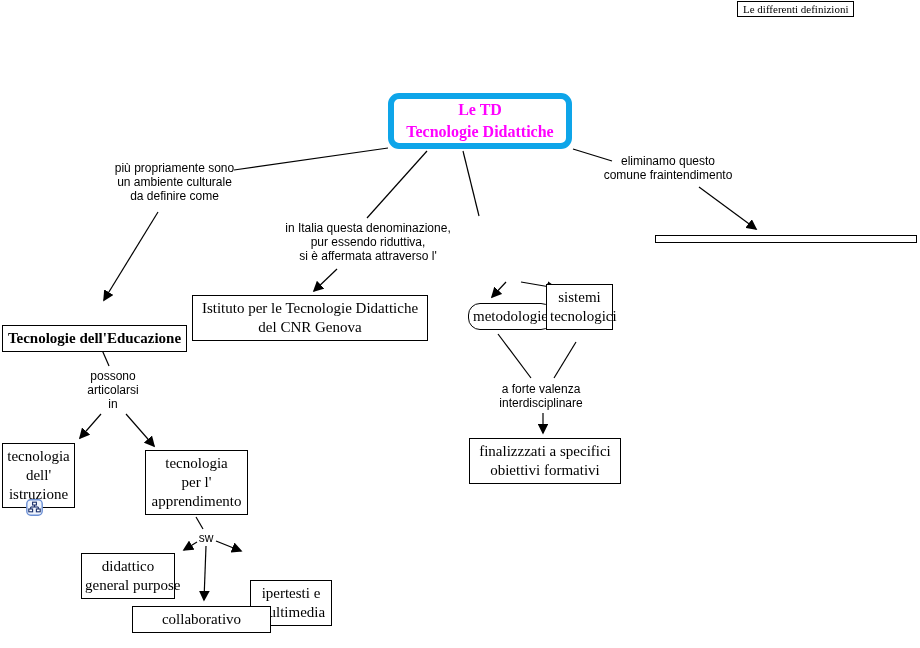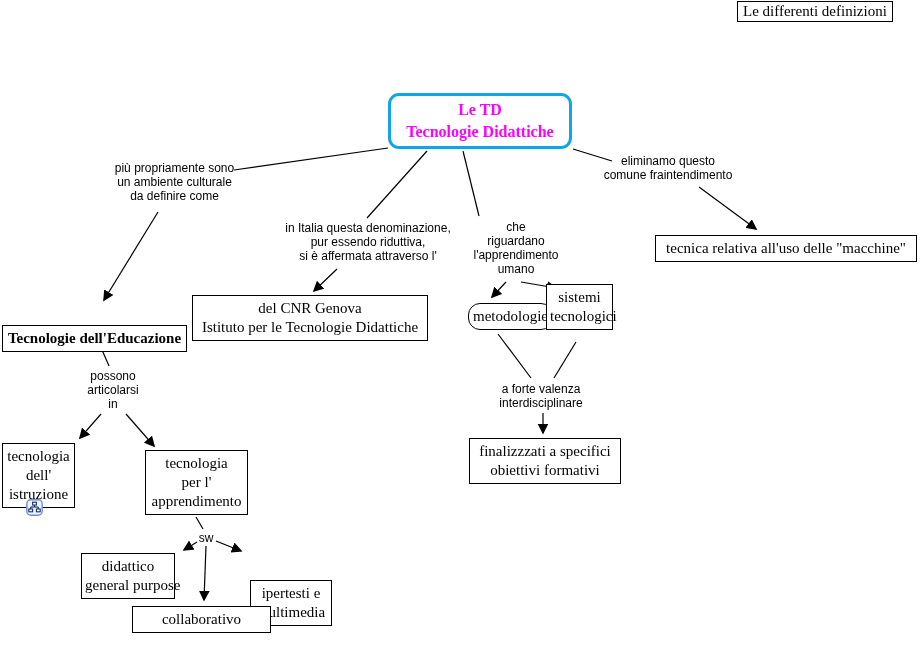--- a/index.html
+++ b/index.html
@@ -11,35 +11,35 @@
   .node{
     position:absolute;border:1px solid #000;background:#fff;
     text-align:center;padding:3px 3px;box-sizing:border-box;
   }
   .node .ln{
     font-family:"Liberation Serif", serif;font-size:15px;line-height:19px;
     white-space:nowrap;color:#000;
   }
   .title-node{
     position:absolute;left:388px;top:93px;width:184px;height:56px;
-    border:3px solid #0ea5e9;border-radius:11px;background:#fff;
+    border:6px solid #0ea5e9;border-radius:11px;background:#fff;
     display:flex;flex-direction:column;align-items:center;justify-content:center;
     box-sizing:border-box;
   }
   .title-ln{
     font-family:"Liberation Serif", serif;font-weight:bold;font-size:16px;
     line-height:22px;color:#ff00ff;white-space:nowrap;
   }
   .lbl{
     position:absolute;text-align:center;color:#000;
     font-family:"Liberation Sans", sans-serif;font-size:12px;line-height:14px;
   }
   .defbox{
     position:absolute;left:737px;top:1px;border:1px solid #000;background:#fff;
-    padding:1px 5px;font-family:"Liberation Serif", serif;font-size:15px;
+    padding:1px 5px;font-family:"Liberation Serif", serif;font-size:11px;
     white-space:nowrap;color:#000;
   }
   .res-icon{position:absolute;left:26px;top:499px;width:17px;height:17px;}
 </style>
 </head>
 <body>
 
 <div class="canvas">
 
   <svg class="wires" viewBox="0 0 920 648">
@@ -90,53 +90,46 @@
     <div>eliminamo questo</div>
     <div>comune fraintendimento</div>
   </div>
 
   <div class="lbl" style="left:273px;top:221px;width:190px;">
     <div>in Italia questa denominazione,</div>
     <div>pur essendo riduttiva,</div>
     <div>si è affermata attraverso l'</div>
   </div>
 
-  <div class="lbl" style="left:471px;top:220px;width:90px;">
-    <div>che</div>
-    <div>riguardano</div>
-    <div>l'apprendimento</div>
-    <div>umano</div>
-  </div>
 
   <div class="lbl" style="left:73px;top:369px;width:80px;">
     <div>possono</div>
     <div>articolarsi</div>
     <div>in</div>
   </div>
 
   <div class="lbl" style="left:483px;top:382px;width:116px;">
     <div>a forte valenza</div>
     <div>interdisciplinare</div>
   </div>
 
   <div class="lbl" style="left:194px;top:531px;width:24px;">
     <div>sw</div>
   </div>
 
   <div class="node" style="left:655px;top:235px;width:262px;">
-    <div class="ln">tecnica relativa all'uso delle "macchine"</div>
   </div>
 
   <div class="node" style="left:2px;top:325px;width:185px;font-weight:bold;">
     <div class="ln">Tecnologie dell'Educazione</div>
   </div>
 
   <div class="node" style="left:192px;top:295px;width:236px;">
+    <div class="ln">Istituto per le Tecnologie Didattiche</div>
     <div class="ln">del CNR Genova</div>
-    <div class="ln">Istituto per le Tecnologie Didattiche</div>
   </div>
 
   <div class="node" style="left:468px;top:303px;width:85px;border-radius:12px;">
     <div class="ln">metodologie</div>
   </div>
 
   <div class="node" style="left:546px;top:284px;width:67px;">
     <div class="ln">sistemi</div>
     <div class="ln">tecnologici</div>
   </div>

